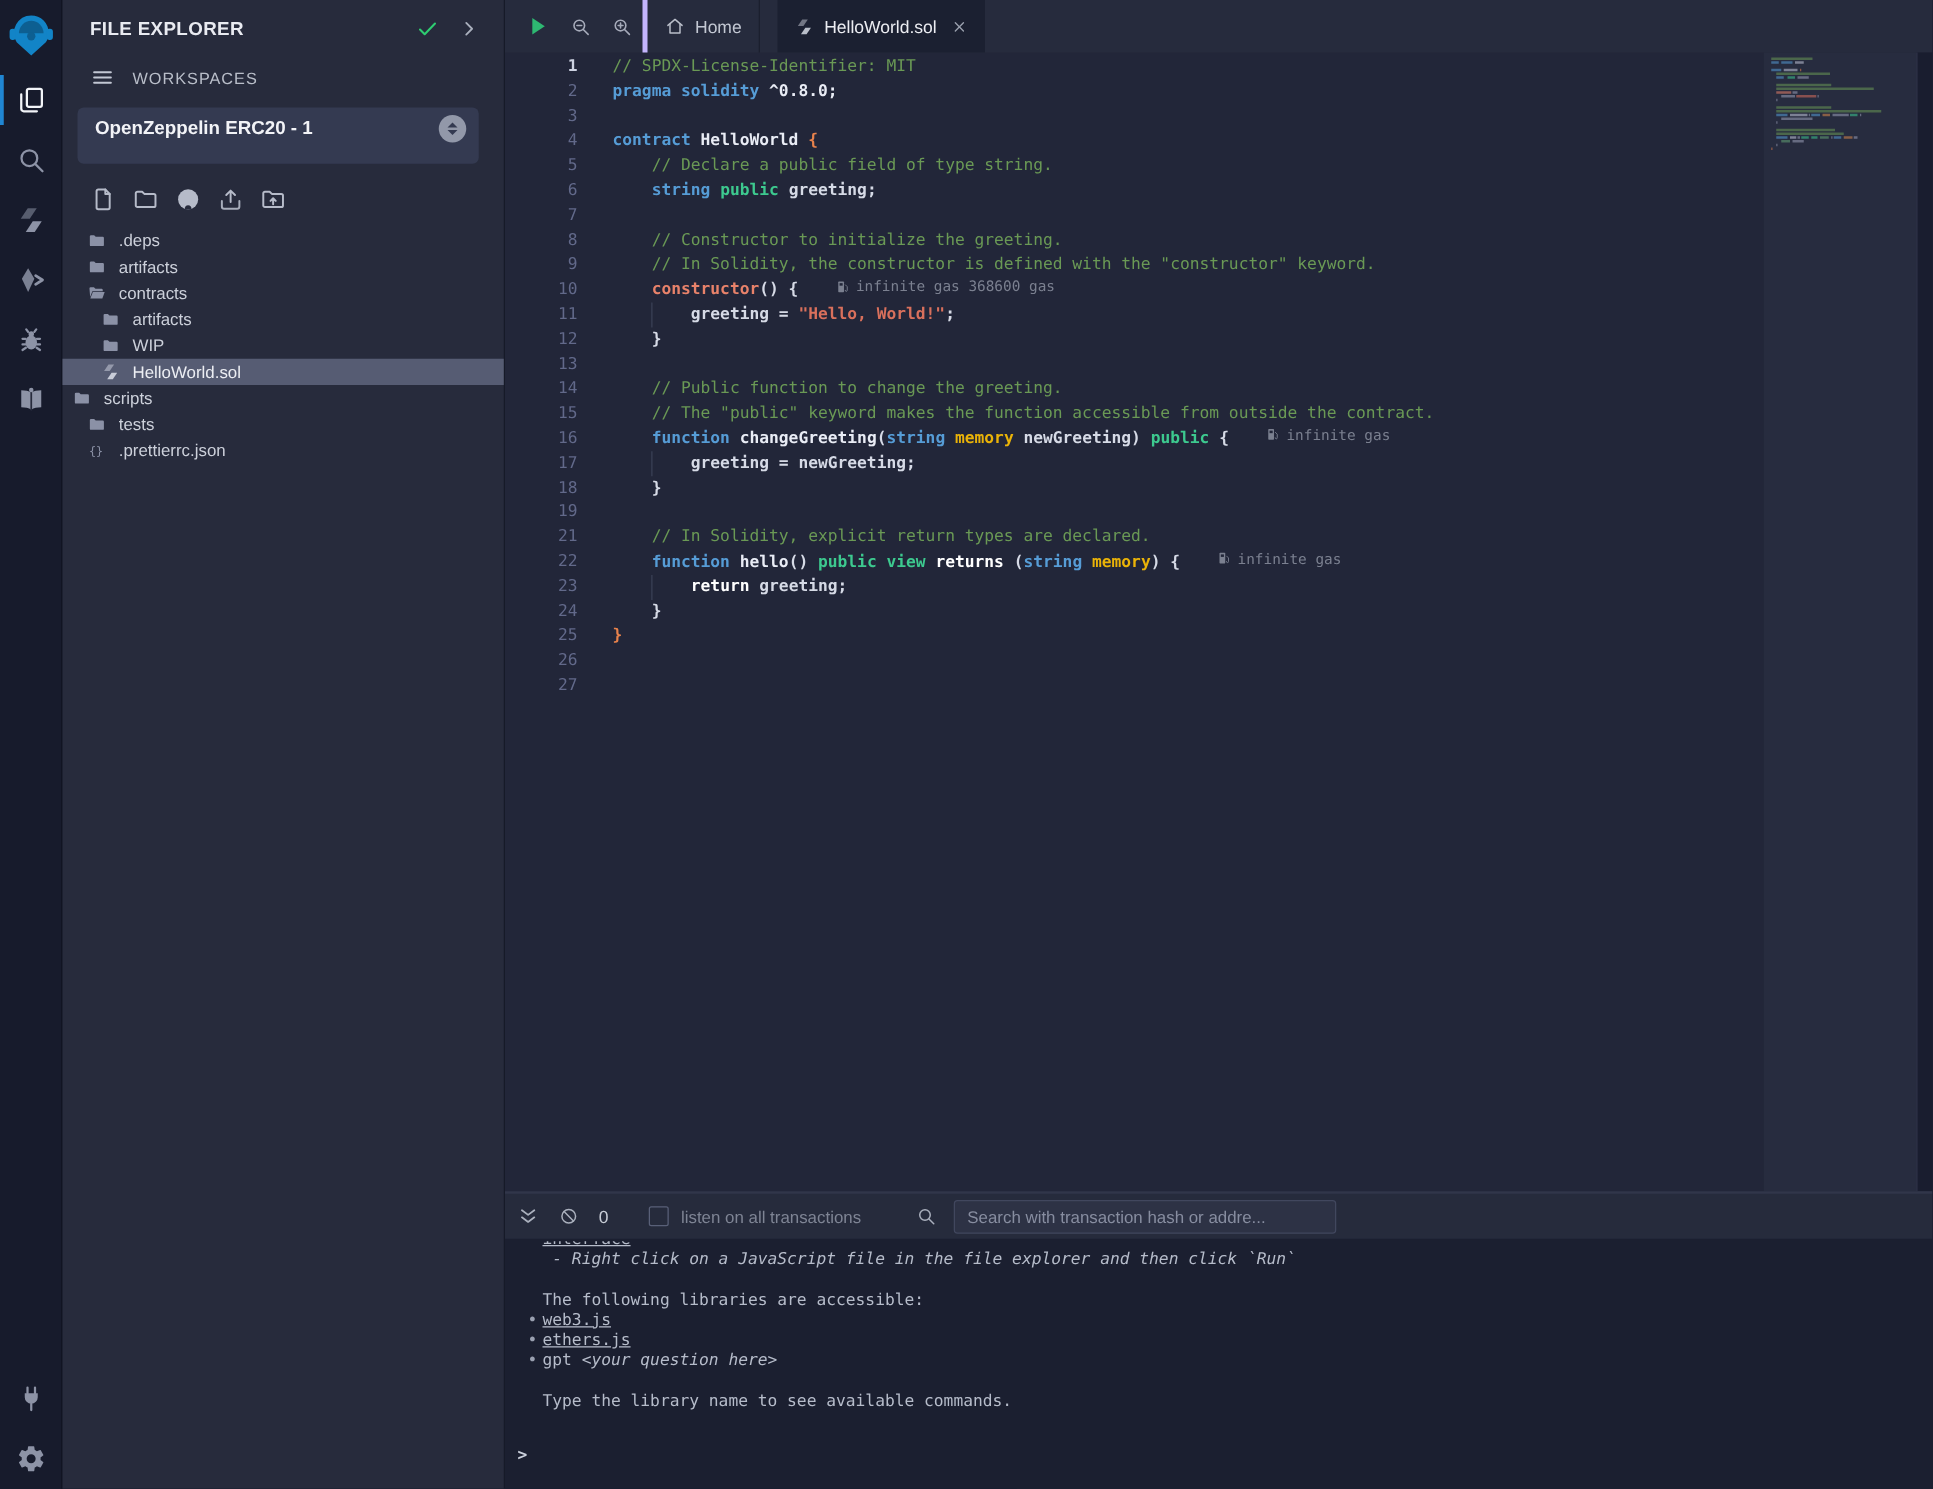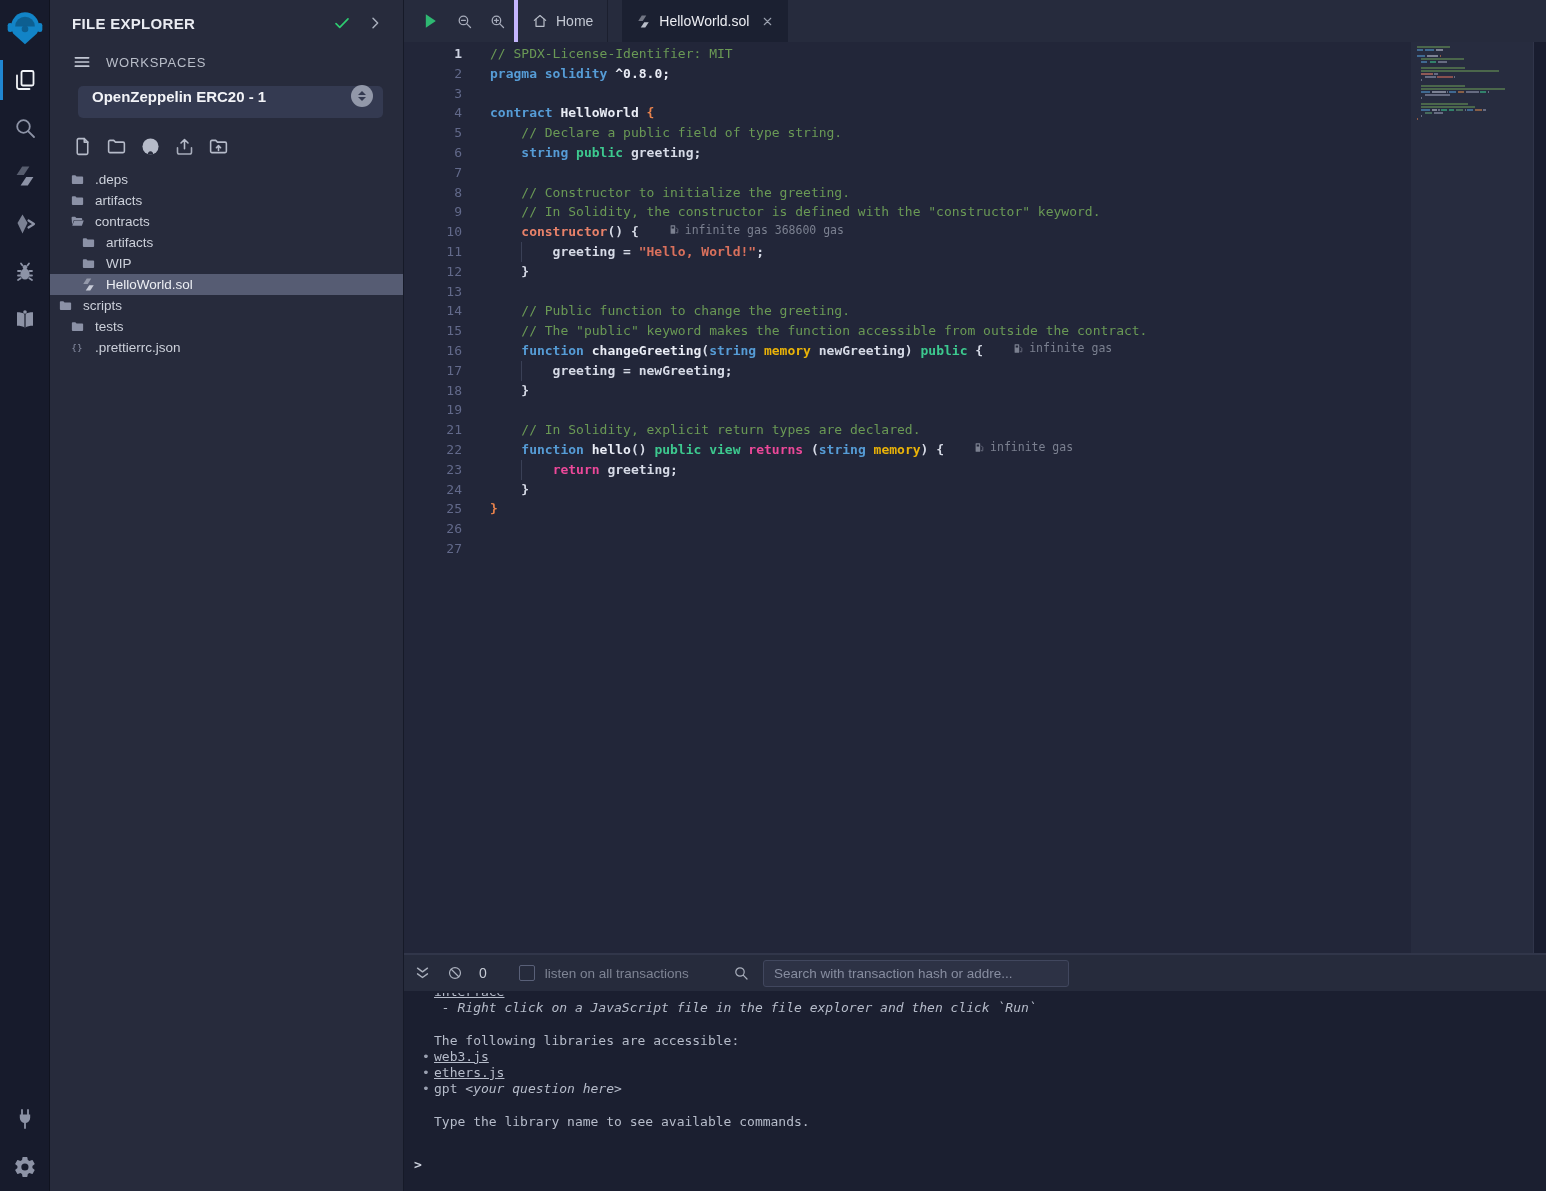--- a/index.html
+++ b/index.html
@@ -36,21 +36,21 @@
     background:#272b3c; border-right:1px solid #161a28;
   }
   .sp-header { display:flex; align-items:center; padding:14px 20px 0 22px; }
   .sp-title { font-size:15px; font-weight:700; color:#e9ebf1; letter-spacing:.3px; flex:1; }
   .sp-header .icon { margin-left:16px; cursor:pointer; }
   .check { color:#2ecc71; }
   .chev { color:#aab0bd; }
   .ws-row { display:flex; align-items:center; gap:14px; padding:20px 0 0 22px; color:#c2c7d3; }
   .ws-label { font-size:13px; letter-spacing:.8px; color:#b9bec9; }
   .ws-select {
-    margin:14px 20px 0 28px; height:32px; background:#343a51; border-radius:5px;
+    margin:14px 20px 0 12px; height:45px; background:#343a51; border-radius:5px;
     display:flex; align-items:center; padding:0 10px 12px 14px; cursor:pointer;
   }
   .ws-name { flex:1; font-size:15px; font-weight:600; color:#f2f3f7; }
   .ws-badge {
     width:22px; height:22px; border-radius:50%; background:#9298a9;
     display:flex; flex-direction:column; align-items:center; justify-content:center; gap:2px;
   }
   .ws-badge i { display:block; width:0; height:0; border-left:4px solid transparent; border-right:4px solid transparent; }
   .ws-badge .up { border-bottom:4px solid #343a51; }
   .ws-badge .dn { border-top:4px solid #343a51; }
@@ -89,21 +89,21 @@
   .ln {
     position:absolute; left:0; top:0; width:58px; text-align:right;
     font-family:"DejaVu Sans Mono", monospace; font-size:13px; color:#62698a; line-height:19.8px;
   }
   .ln.cur { color:#ced3e2; font-weight:700; }
   .ct { font-family:"DejaVu Sans Mono", monospace; font-size:13px; line-height:19.8px; font-weight:600; }
   .guide { position:absolute; left:117px; top:0; bottom:0; border-left:1px solid #3a4056; }
   .tok-cm{color:#6a9955;font-weight:400}
   .tok-kw{color:#569cd6}
   .tok-md{color:#3dc98f}
-  .tok-rt{color:#ec4899}
+  .tok-rt{color:#ffffff}
   .tok-fn{color:#e8826a}
   .tok-st{color:#d9705c}
   .tok-or{color:#eab308}
   .tok-br{color:#e8824c}
   .tok-pl{color:#d6dae6}
   .tok-id{color:#e9ecf5}
   .gas {
     display:inline-flex; align-items:center; gap:5px; margin-left:30px;
     font-family:"DejaVu Sans Mono", monospace; font-size:11.5px; font-weight:400; color:#7b8090;
     vertical-align:1px;

